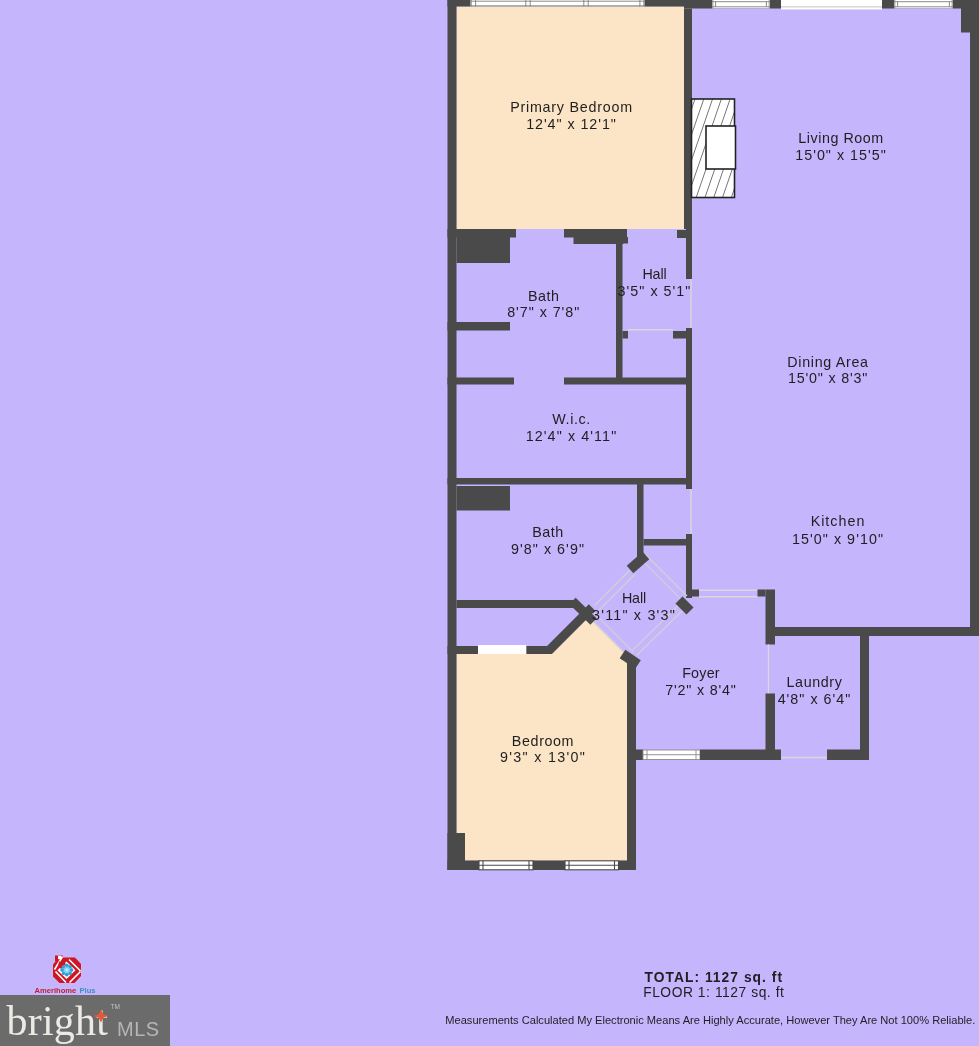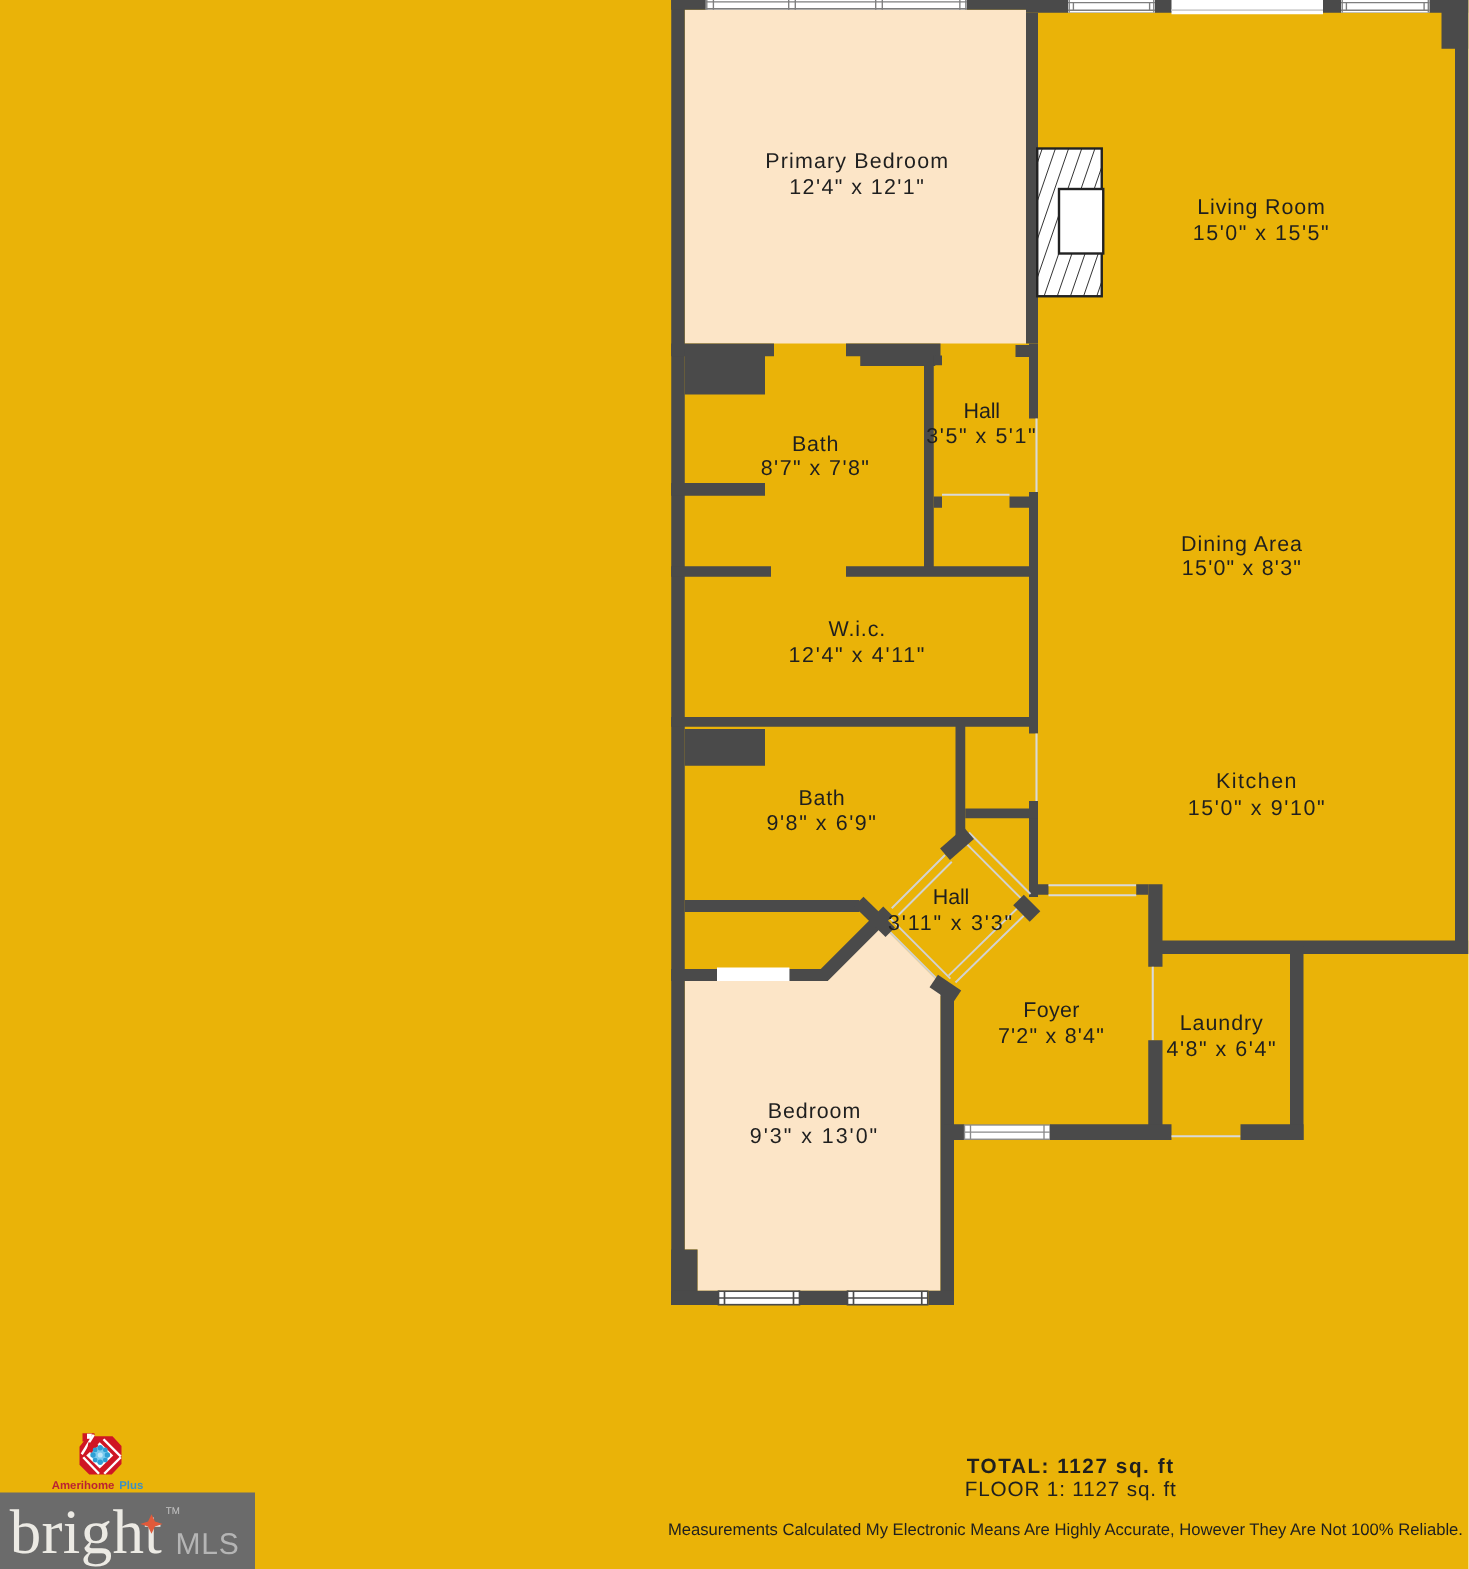--- a/index.html
+++ b/index.html
@@ -1,16 +1,16 @@
 <!DOCTYPE html>
 <html><head>
 <meta charset="utf-8">
 <style>
   html,body{margin:0;padding:0;background:#ffffff;}
-  .page{position:relative;width:979px;height:1046px;background:#eab308;overflow:hidden;
+  .page{position:relative;width:979px;height:1046px;background:#c4b5fd;overflow:hidden;
         font-family:"Liberation Sans", sans-serif;}
   svg text{font-family:"Liberation Sans", sans-serif;fill:#1f1f1f;}
 </style>
 </head>
 <body>
 <div class="page">
 <svg width="979" height="1046" viewBox="0 0 979 1046" xmlns="http://www.w3.org/2000/svg">
 <defs>
 <pattern id="hatch" width="8.3" height="8.3" patternTransform="rotate(19 0 0)" patternUnits="userSpaceOnUse">
   <rect width="8.3" height="8.3" fill="#ffffff"></rect>

